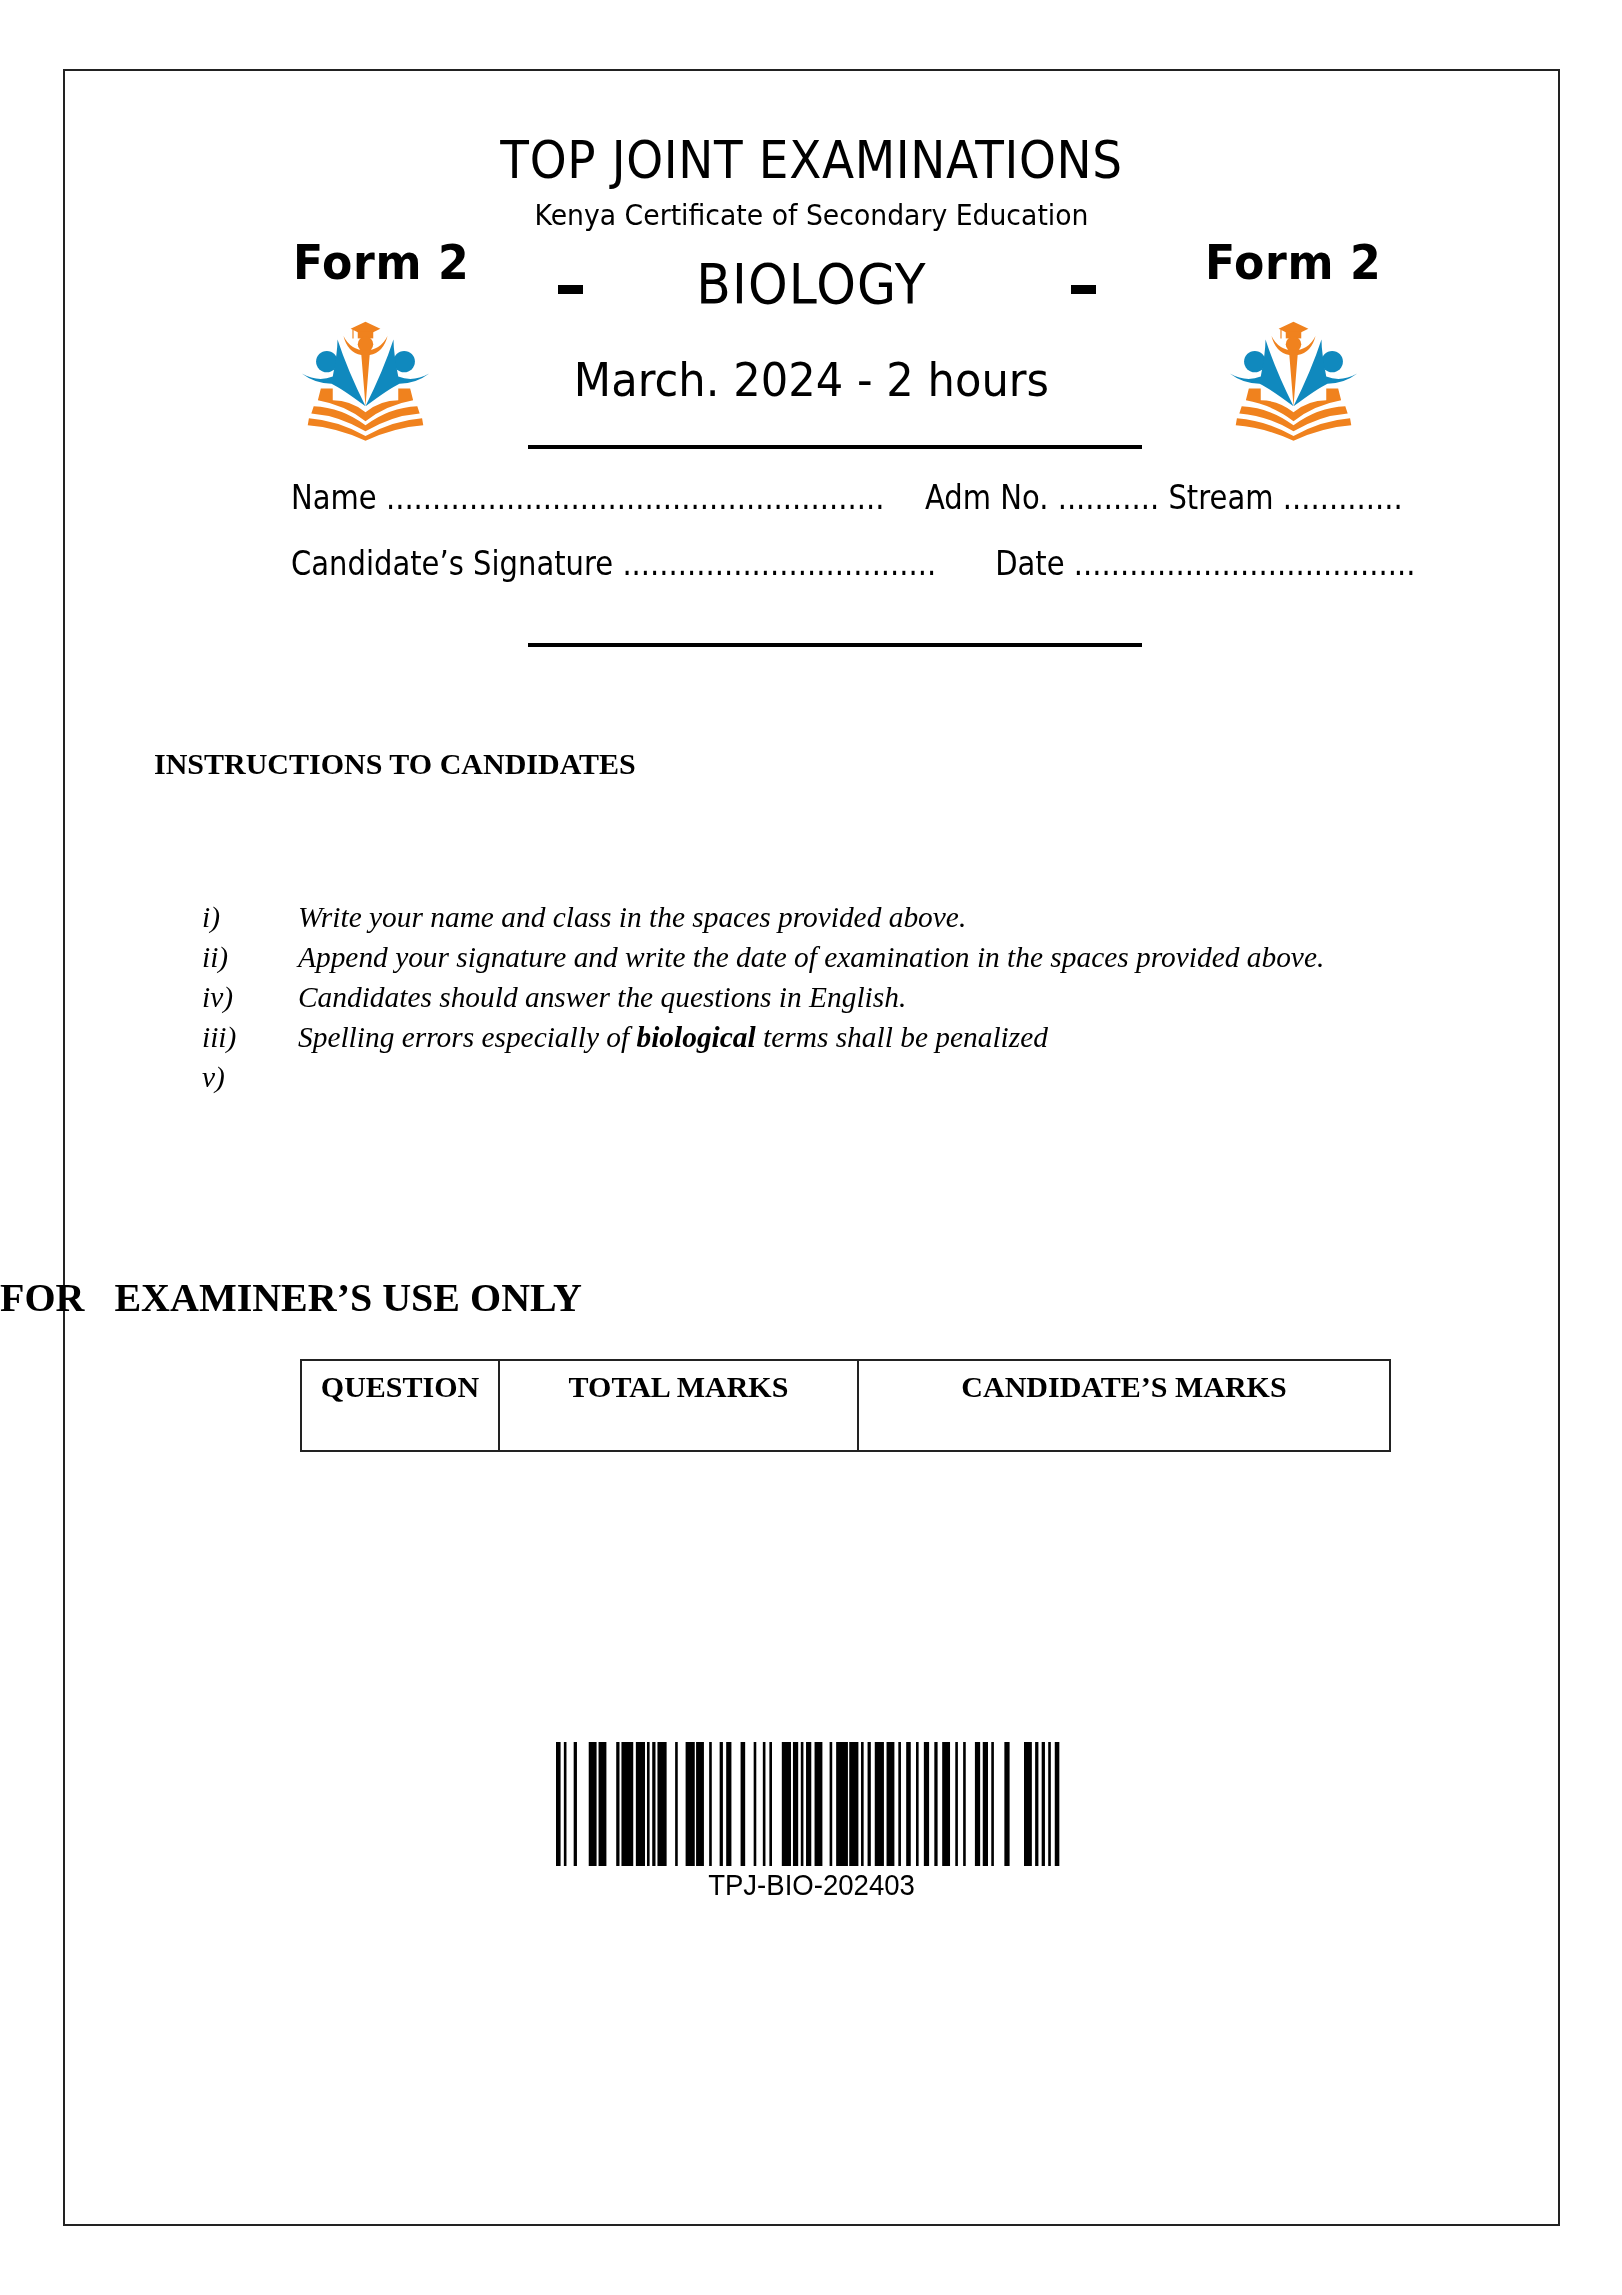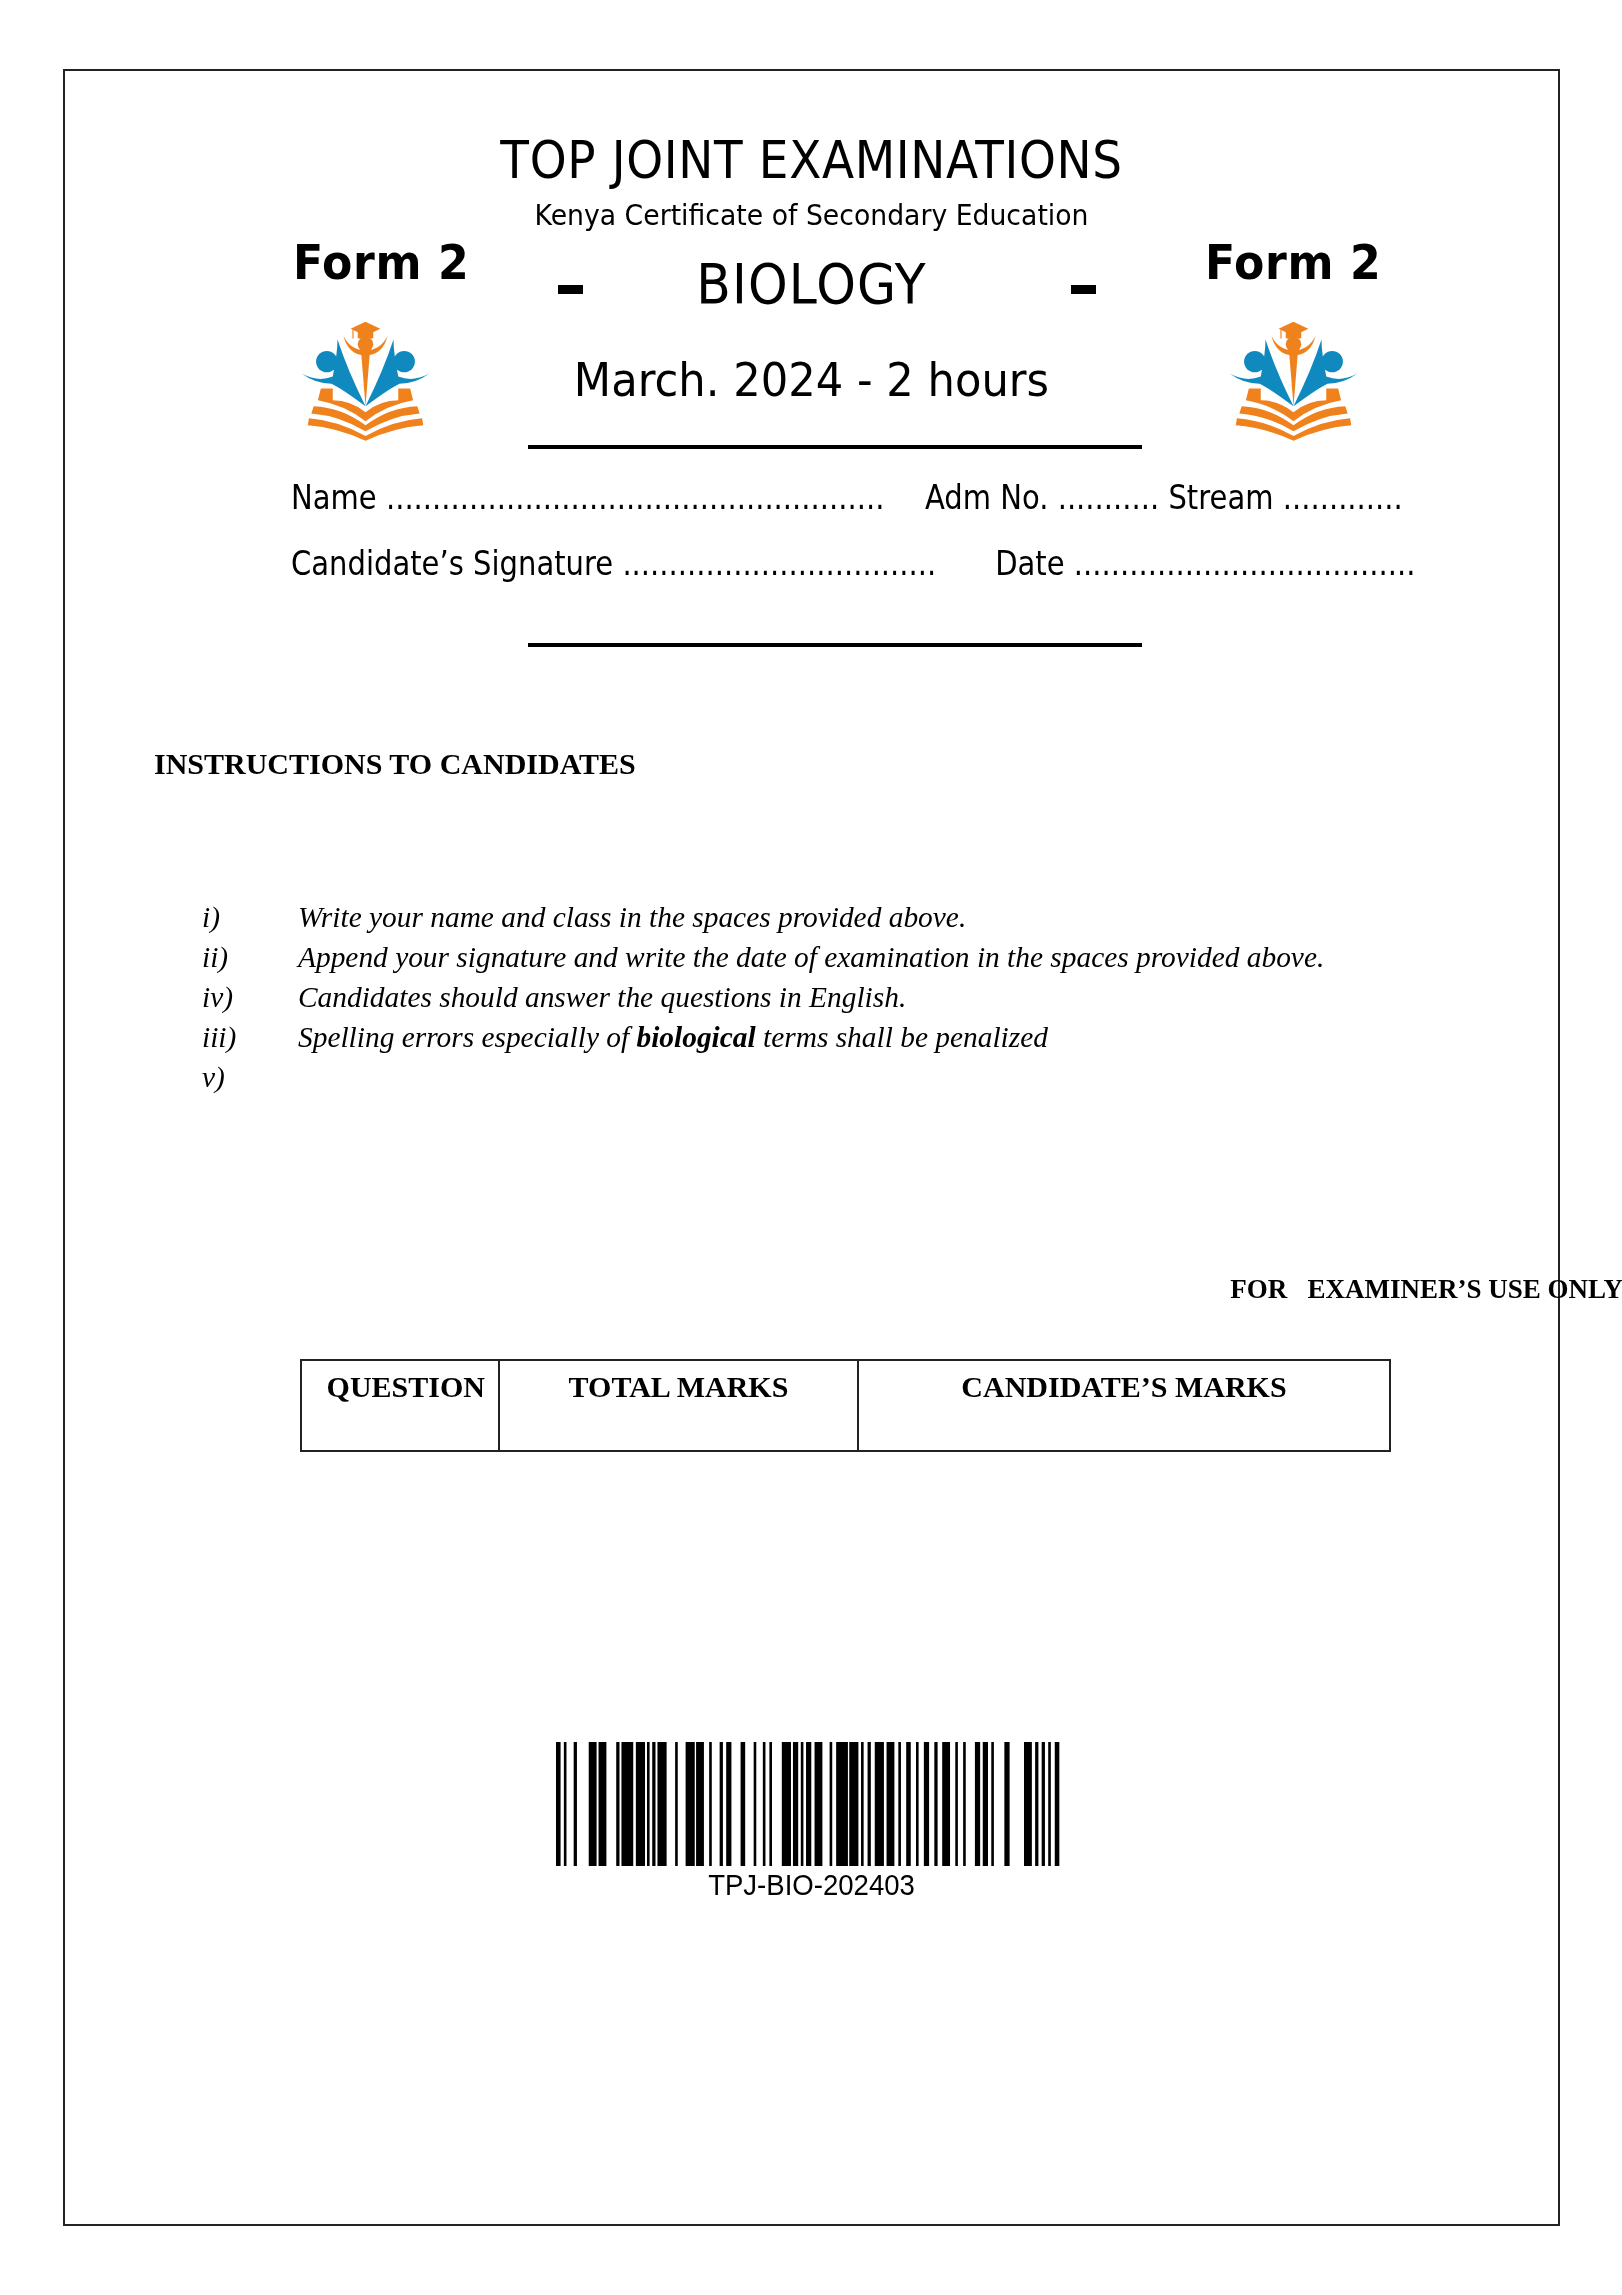--- a/index.html
+++ b/index.html
@@ -107,41 +107,41 @@
       font-size: 29.4px;
       font-style: italic;
       line-height: 40px;
     }
     .instr-item { display: flex; white-space: nowrap; }
     .instr-num { width: 96px; display: inline-block; }
 
     
     .examiner-title {
       left: 0; width: 1623px; top: 1230px;
-      text-align: right;
-      font-size: 27px;
+      text-align: left;
+      font-size: 40px;
       font-weight: 700;
       white-space: pre;
     }
     .marks-table {
       position: absolute;
       left: 300px; top: 1315px;
       border-collapse: collapse;
       font-size: 30px;
       font-weight: 700;
     }
     .marks-table td, .marks-table th {
       border: 2px solid #222;
       vertical-align: top;
       height: 91px;
       padding: 9.2px 13px;
       font-weight: 700;
     }
     .marks-table th { text-align: center; }
-    .marks-table th.col-q { text-align: right; }
+    .marks-table th.col-q { text-align: center; }
     .col-q { width: 198px; }
     .col-total { width: 359px; }
     .col-cand { width: 532px; }
 
     
     .barcode {
       left: 556px; top: 1742px;
       width: 504px; height: 124px;
     }
     .barcode-text {

